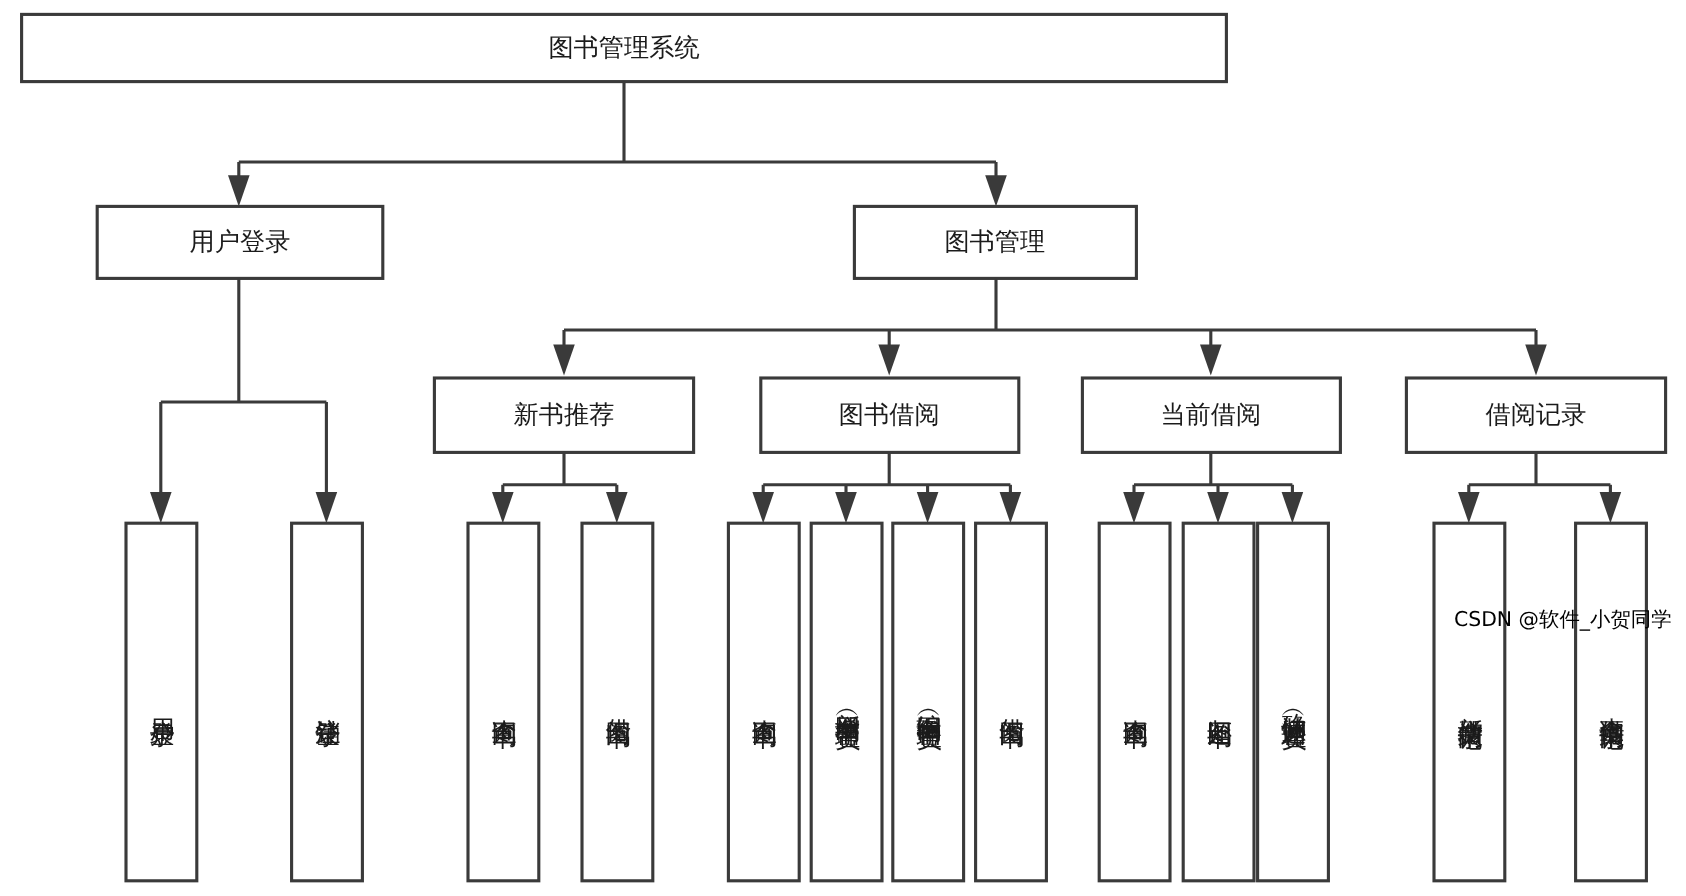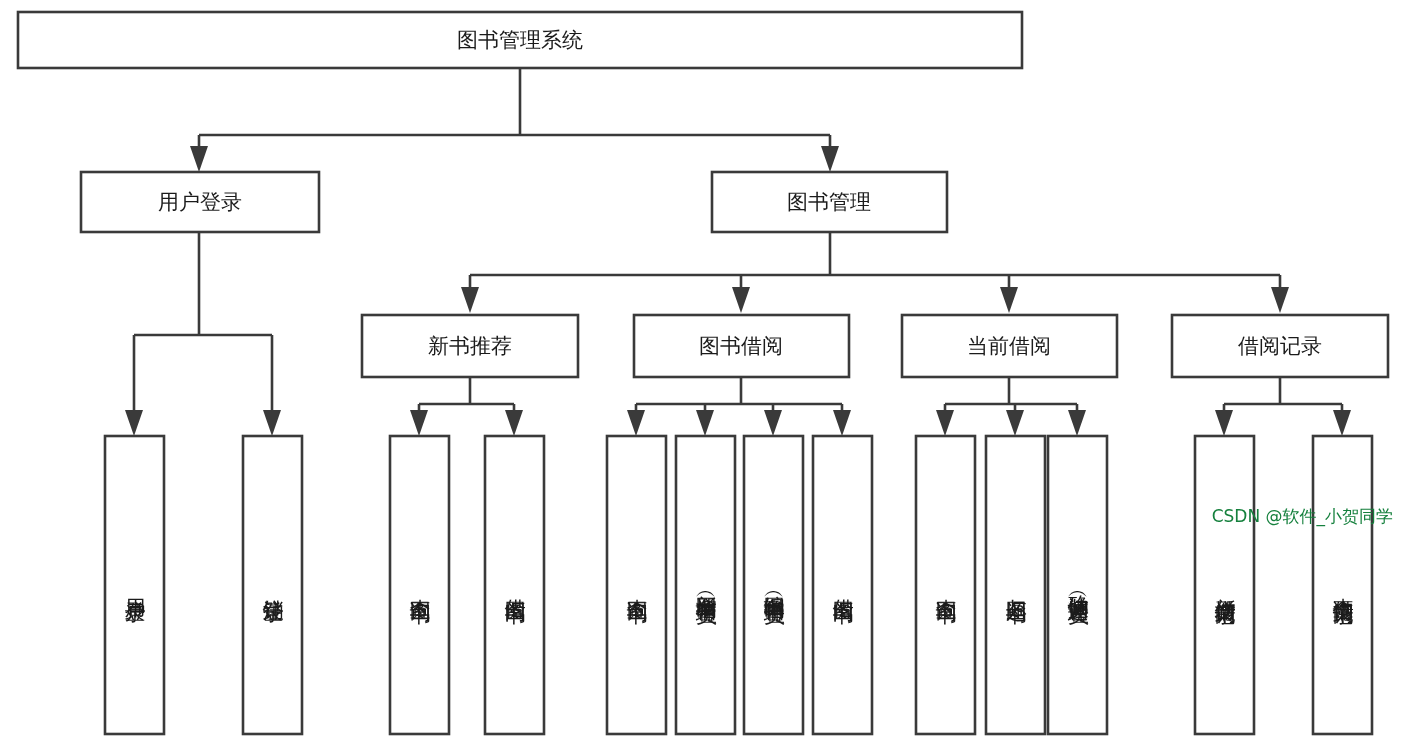--- a/index.html
+++ b/index.html
@@ -61,21 +61,21 @@
     justify-content: center;
     white-space: nowrap;
     user-select: none;
   }
   .watermark {
     position: absolute;
     right: 12px;
     bottom: 4px;
     font-family: "DejaVu Sans", "Liberation Sans", sans-serif;
     font-size: 17px;
-    color: #15803d;
+    color: #000000;
     white-space: nowrap;
     user-select: none;
   }
 </style>
 </head>
 <body>
 
 <div id="diagram-root">
 
   <svg class="canvas" viewBox="0 0 1405 747">

